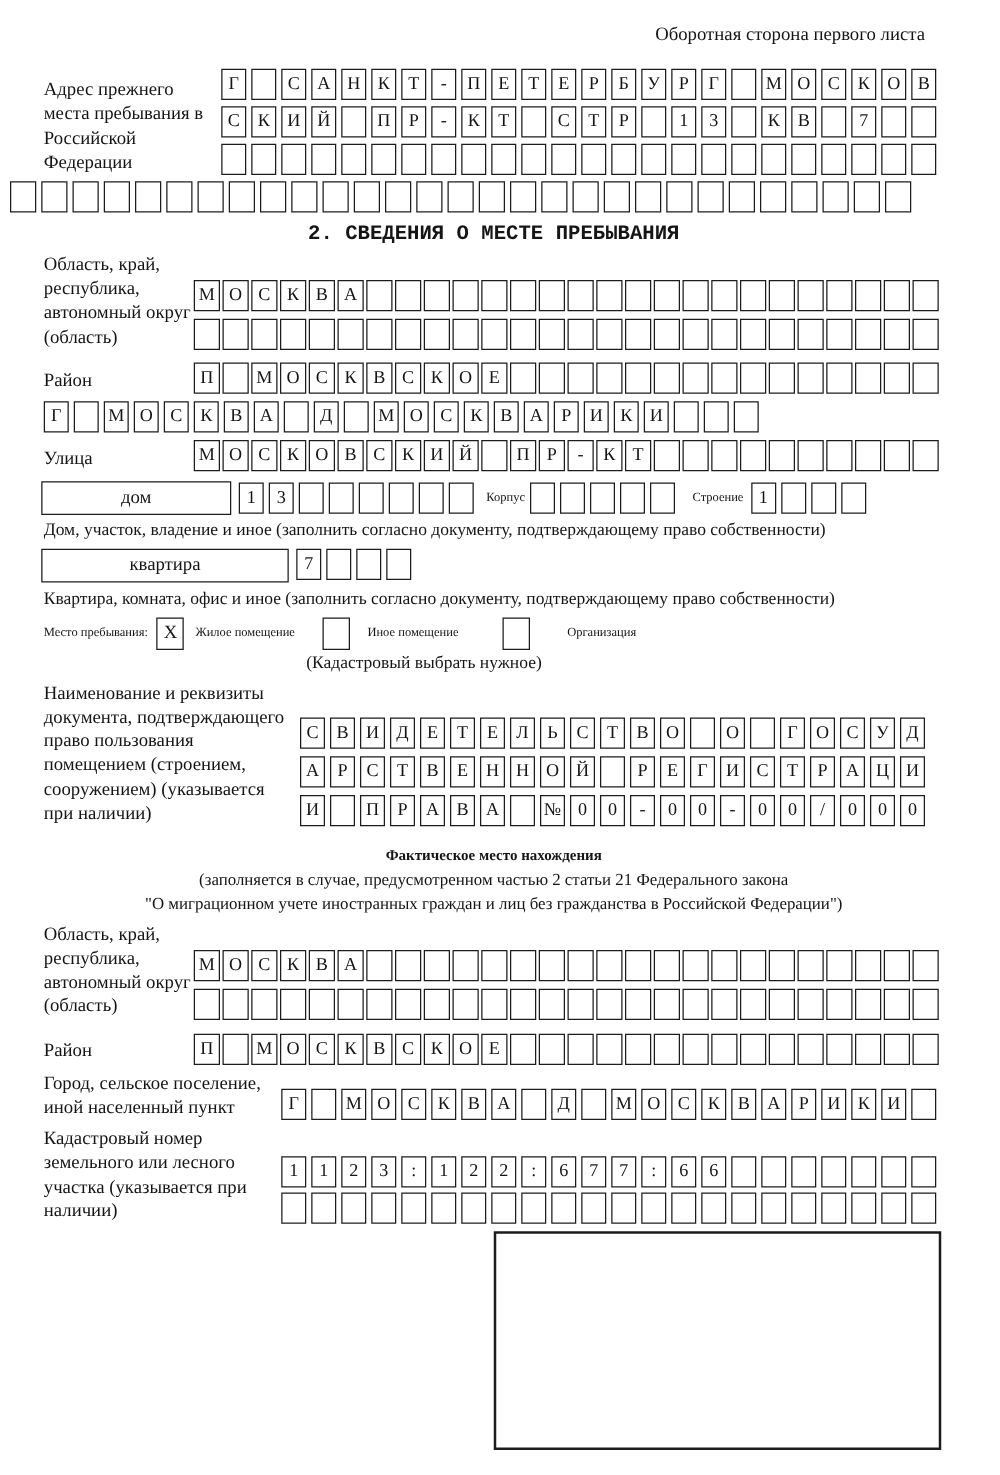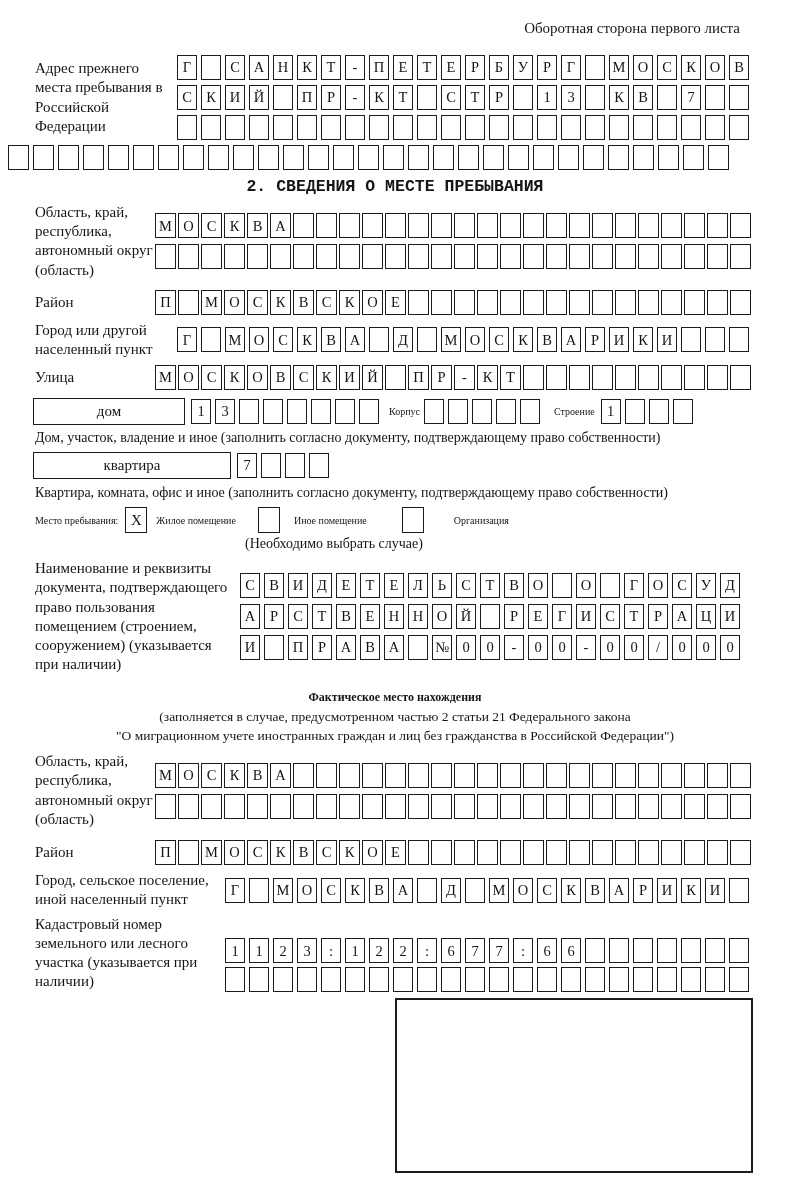--- a/index.html
+++ b/index.html
@@ -6,21 +6,21 @@
   html,body { background:#fff; }
   body {
     width:800px; height:1180px;
     font-family:"Liberation Serif","DejaVu Serif",serif;
     color:#151515; position:relative; overflow:hidden;
   }
   .page { padding:20px 45px 0 35px; }
 
   .header-note { text-align:right; font-size:15px; padding-right:15px; }
 
-  .frow { display:flex; align-items:center; }
+  .frow { display:flex; align-items:flex-end; }
   .flabel { font-size:15px; line-height:1.28; flex:none; }
 
   .cellrow { display:flex; gap:4px; flex:none; }
   .cellrow.tight { gap:2px; }
   .cellcol { display:flex; flex-direction:column; gap:5px; }
 
   .cell {
     width:20px; height:25px; flex:none;
     border:1.6px solid #1c1c1c;
     display:flex; align-items:center; justify-content:center;
@@ -260,21 +260,20 @@
         <span class="cell"></span>
         <span class="cell"></span>
         <span class="cell"></span>
         <span class="cell"></span>
         <span class="cell"></span>
         <span class="cell"></span>
       </div>
   </div>
 
   <div class="frow" style="margin-top:6px;">
-    <div class="flabel" style="width:142px;">Город или другой населенный пункт</div>
     <div class="cellrow">
         <span class="cell">Г</span>
         <span class="cell"></span>
         <span class="cell">М</span>
         <span class="cell">О</span>
         <span class="cell">С</span>
         <span class="cell">К</span>
         <span class="cell">В</span>
         <span class="cell">А</span>
         <span class="cell"></span>
@@ -351,41 +350,41 @@
     <div class="inline-label" style="margin-left:14px; padding-top:0;">Строение</div>
     <div class="cellrow" style="margin-left:6px;">
         <span class="cell">1</span>
         <span class="cell"></span>
         <span class="cell"></span>
         <span class="cell"></span>
       </div>
   </div>
   <div class="caption-left" style="margin-top:5px;">Дом, участок, владение и иное (заполнить согласно документу, подтверждающему право собственности)</div>
 
-  <div class="frow" style="margin-top:6px; margin-left:-2px; align-items:center;">
+  <div class="frow" style="margin-top:6px; margin-left:-2px; align-items:flex-start;">
     <div class="widebox" style="width:198px;">квартира</div>
     <div class="cellrow" style="margin-left:6px;">
         <span class="cell">7</span>
         <span class="cell"></span>
         <span class="cell"></span>
         <span class="cell"></span>
       </div>
   </div>
   <div class="caption-left" style="margin-top:6px;">Квартира, комната, офис и иное (заполнить согласно документу, подтверждающему право собственности)</div>
 
   <div class="frow" style="margin-top:6px; align-items:center;">
     <div class="inline-label" style="padding-top:0;">Место пребывания:</div>
     <div class="checkbox" style="margin-left:7px;">X</div>
     <div class="inline-label" style="margin-left:9px; padding-top:0;">Жилое помещение</div>
     <div class="checkbox" style="margin-left:22px;"></div>
     <div class="inline-label" style="margin-left:14px; padding-top:0;">Иное помещение</div>
     <div class="checkbox" style="margin-left:35px;"></div>
     <div class="inline-label" style="margin-left:30px; padding-top:0;">Организация</div>
   </div>
-  <div style="font-size:14px; margin:3px 0 0 210px;">(Необходимо выбрать случае)</div>
+  <div style="font-size:14px; margin:3px 0 0 210px;">(Кадастровый выбрать нужное)</div>
 
   <div class="frow" style="margin-top:7px;">
     <div class="flabel" style="width:205px; padding-right:12px;">Наименование и реквизиты документа, подтверждающего право пользования помещением (строением, сооружением) (указывается при наличии)</div>
     <div class="cellcol" style="gap:6px;">
       <div class="cellrow">
           <span class="cell">С</span>
           <span class="cell">В</span>
           <span class="cell">И</span>
           <span class="cell">Д</span>
           <span class="cell">Е</span>

